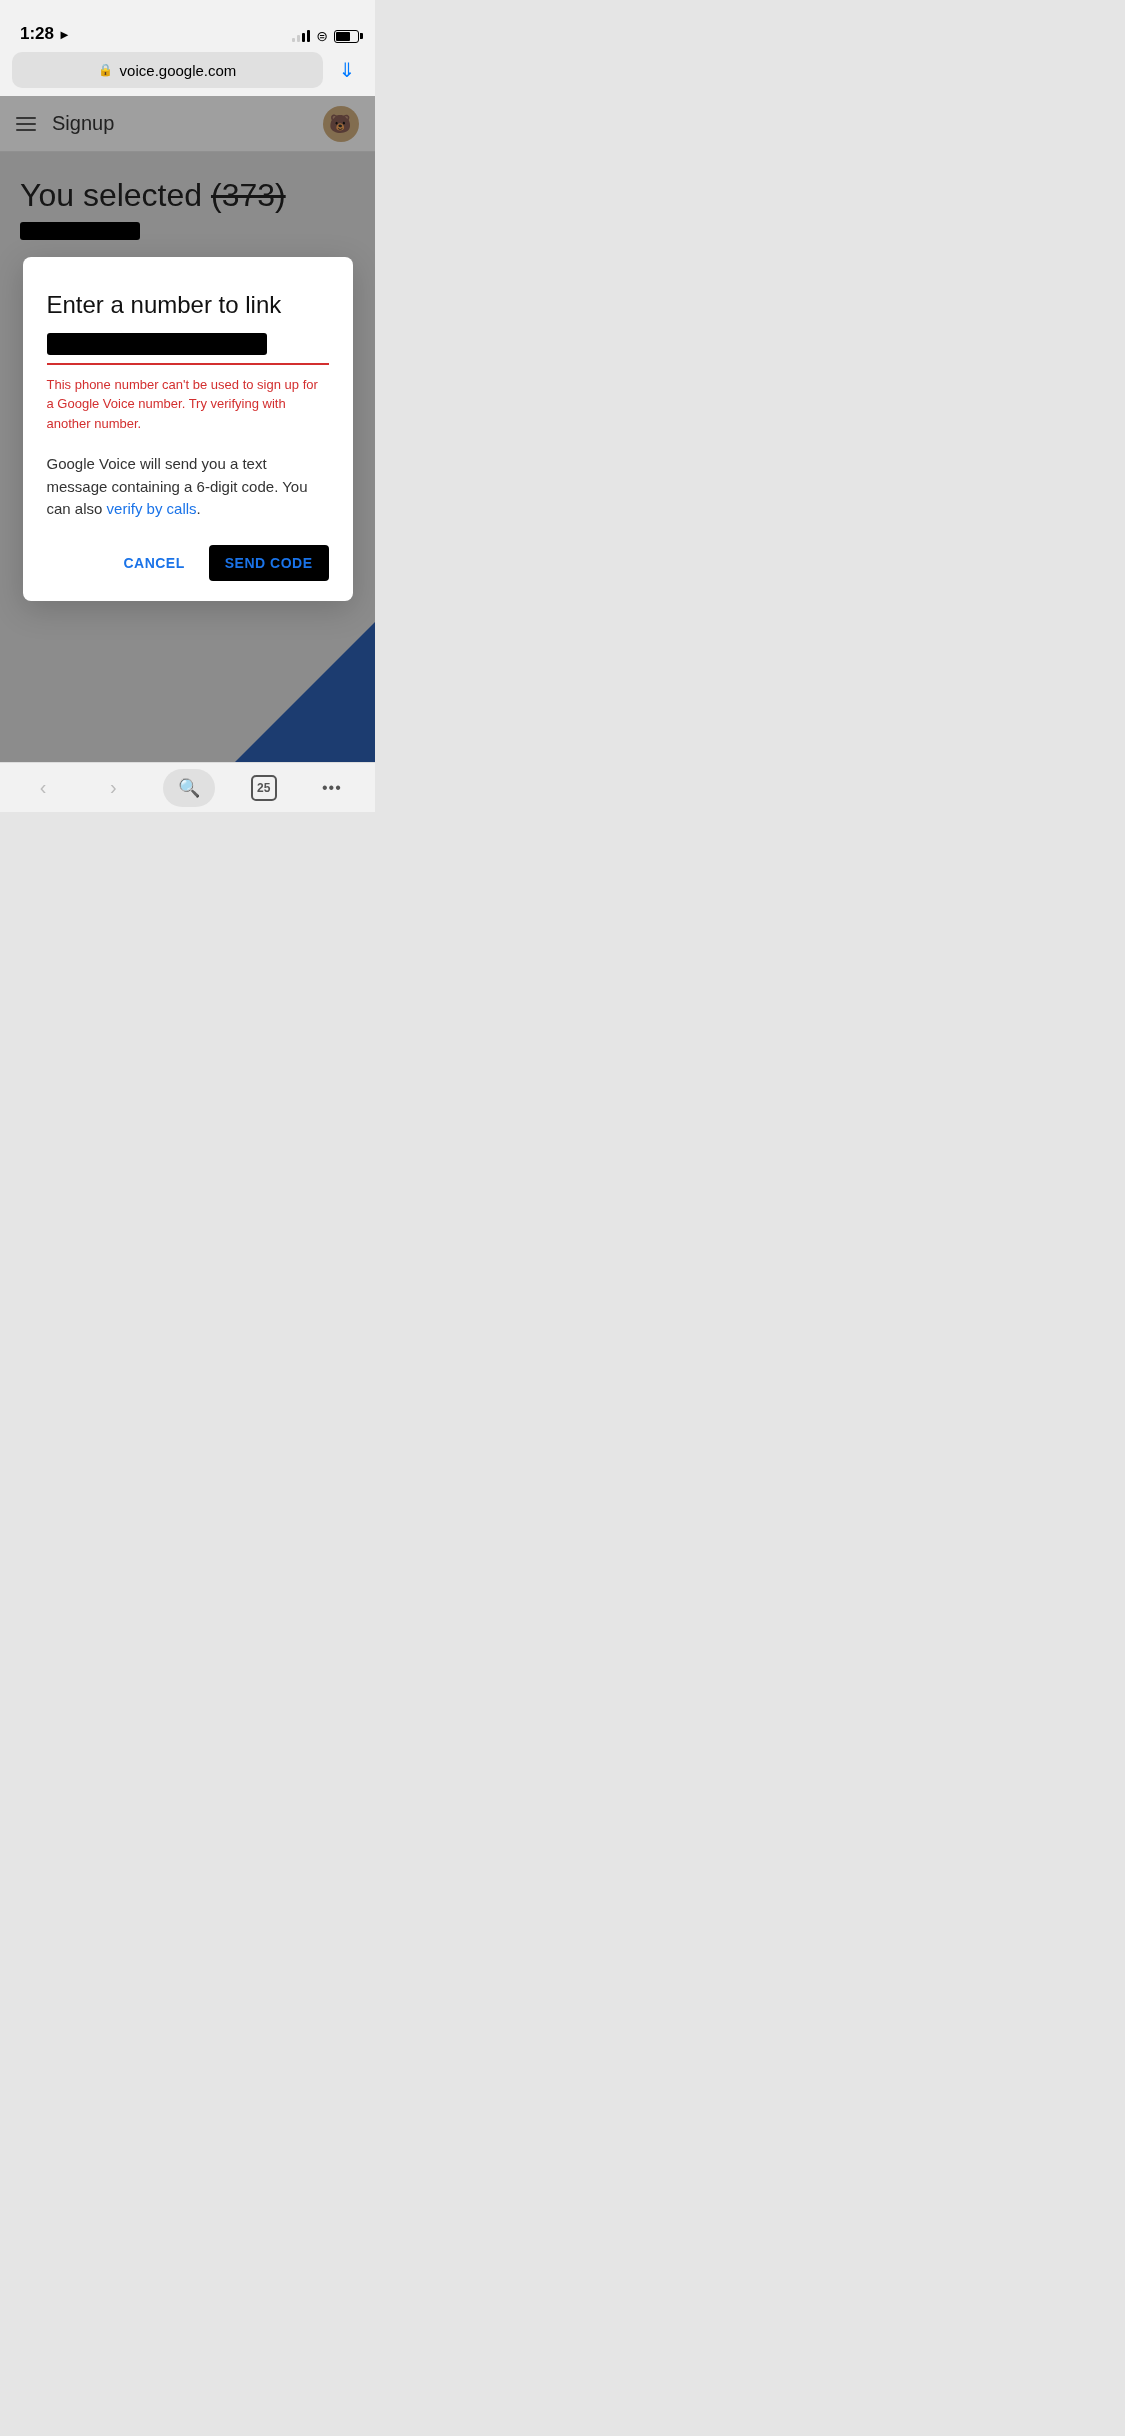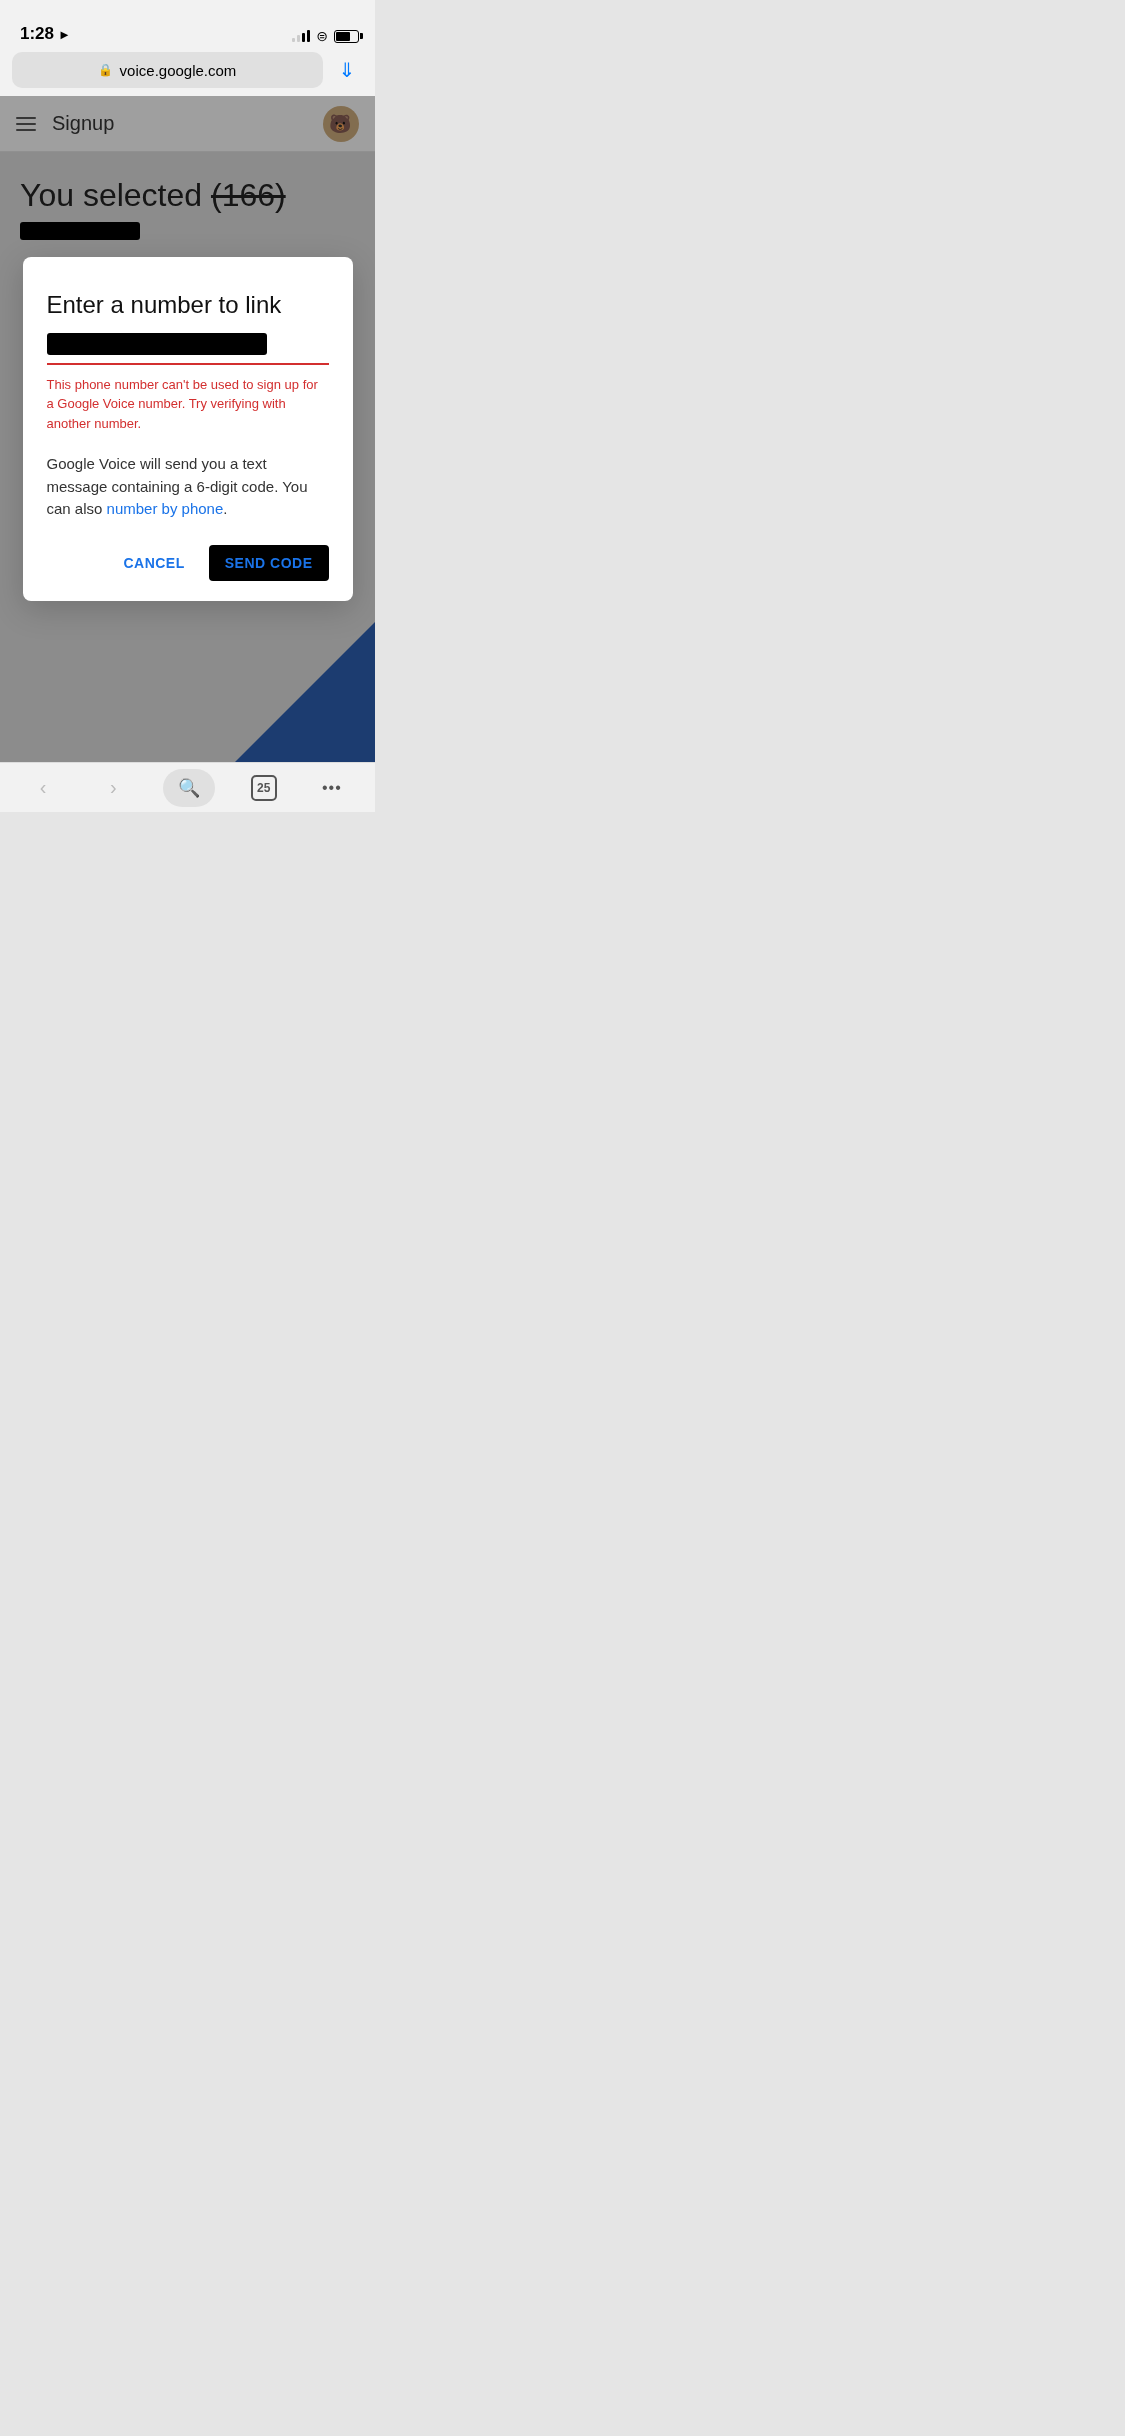--- a/index.html
+++ b/index.html
@@ -439,41 +439,41 @@
       <div class="hamburger-line"></div>
       <div class="hamburger-line"></div>
       <div class="hamburger-line"></div>
     </div>
     <span class="nav-title">Signup</span>
     <div class="avatar">🐻</div>
   </div>
 
   <div class="page-content">
     <div class="page-heading">
-      <span>You selected </span><span style="text-decoration: line-through;">(166)</span>
+      <span>You selected </span><span style="text-decoration: line-through;">(373)</span>
     </div>
     <div class="phone-number-redacted"></div>
 
     
     <div class="blue-corner"></div>
   </div>
 
   <div class="modal-overlay">
     <div class="modal">
 
       <div class="modal-title">Enter a number to link</div>
 
       <div class="phone-input-area">
         <span class="phone-input-redacted"></span>
       </div>
 
       <div class="error-text">This phone number can't be used to sign up for a Google Voice number. Try verifying with another number.</div>
 
       <div class="info-text">
-        <span>Google Voice will send you a text message containing a 6-digit code. You can also </span><a href="#" class="verify-link">number by phone</a><span>.</span>
+        <span>Google Voice will send you a text message containing a 6-digit code. You can also </span><a href="#" class="verify-link">verify by calls</a><span>.</span>
       </div>
 
       <div class="modal-actions">
         <button class="btn-cancel">CANCEL</button>
         <button class="btn-send-code">SEND CODE</button>
       </div>
 
     </div>
   </div>
 

